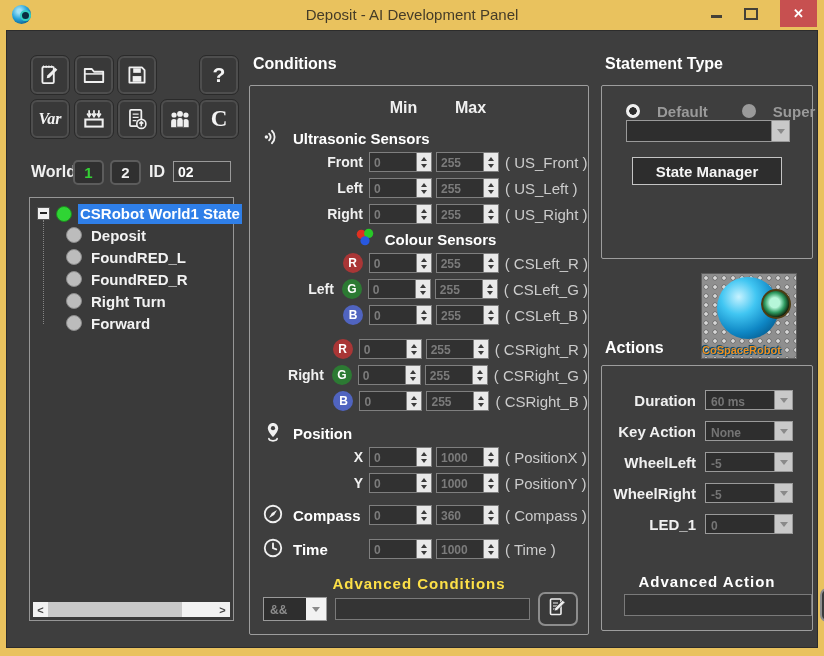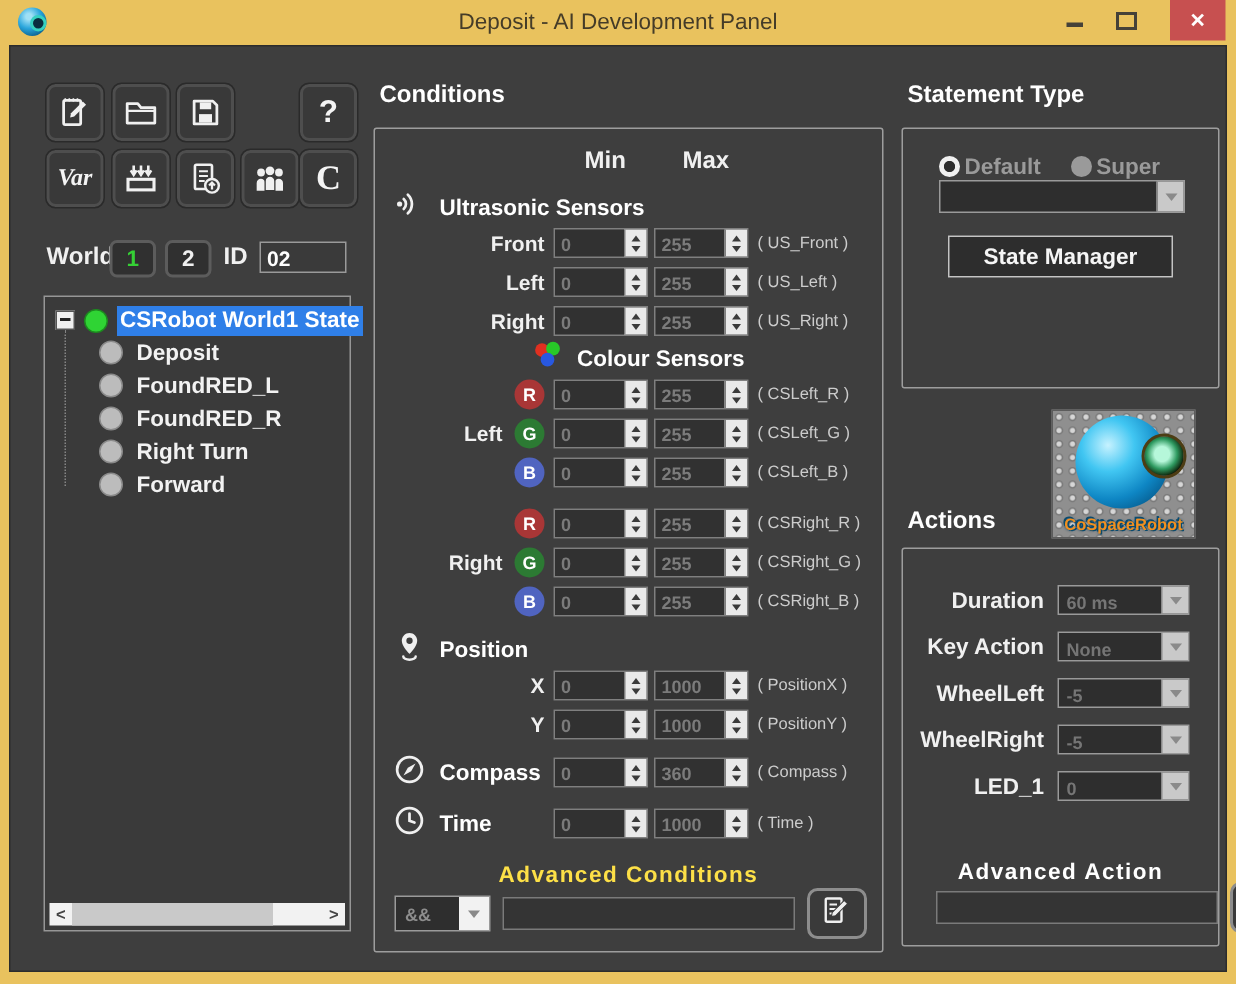--- a/index.html
+++ b/index.html
@@ -79,35 +79,35 @@
      font-size:15px;font-weight:bold;color:#fff;}
   .spin{display:flex;width:63px;height:20px;background:#313131;border:1px solid #7f7f7f;
      box-sizing:border-box;align-items:stretch;flex:0 0 auto;}
   .spin.max{margin-left:4px;}
   .sv{flex:1;color:#7b7b7b;font-size:12px;font-weight:bold;padding:3px 0 0 4px;overflow:hidden;}
   .sb{width:14px;background:#e9e9e9;border-left:1px solid #7f7f7f;display:flex;flex-direction:column;
      align-items:center;justify-content:center;gap:3px;cursor:pointer;}
   .sb i{display:block;width:0;height:0;border-left:3px solid transparent;border-right:3px solid transparent;}
   .sb i.u{border-bottom:4px solid #3a3a3a;}
   .sb i.d{border-top:4px solid #3a3a3a;}
-  .vlabel{margin-left:6px;font-size:11px;color:#cccccc;white-space:nowrap;}
+  .vlabel{margin-left:6px;font-size:15px;color:#cccccc;white-space:nowrap;}
   .adv-title{position:absolute;left:0;right:0;bottom:42px;text-align:center;font-size:15px;
      font-weight:bold;color:#fde047;letter-spacing:1px;}
   .adv-row{position:absolute;left:13px;right:10px;bottom:8px;display:flex;align-items:center;gap:8px;}
   .op-dd{display:flex;width:64px;height:24px;border:1px solid #9a9a9a;box-sizing:border-box;cursor:pointer;}
   .op-val{flex:1;background:#2e2e2e;color:#8d8d8d;font-size:12px;font-weight:bold;padding:5px 0 0 6px;}
   .op-btn{width:20px;background:#f2f2f2;display:flex;align-items:center;justify-content:center;}
   .chev{width:0;height:0;border-left:4px solid transparent;border-right:4px solid transparent;
      border-top:5px solid #8a8a8a;}
   .adv-input{flex:1;height:22px;background:#343434;border:1px solid #7a7a7a;color:#ddd;
      font-family:"Liberation Sans",sans-serif;font-size:13px;padding:0 5px;box-sizing:border-box;}
   .edit-btn{width:40px;height:34px;background:#3a3a3a;border:2px solid #8d8d8d;border-radius:7px;
      display:flex;align-items:center;justify-content:center;box-sizing:border-box;flex:0 0 auto;cursor:pointer;}
   
-  .radio-row{display:flex;align-items:center;gap:3px;margin-left:24px;height:18px;text-align:center;}
+  .radio-row{display:flex;align-items:center;gap:17px;margin-left:24px;height:18px;text-align:center;}
   .radio{width:14px;height:14px;border-radius:50%;flex:0 0 auto;cursor:pointer;}
   .radio.sel{background:radial-gradient(circle,#2d2d2d 0 3.5px,#f0f0f0 4px);}
   .radio.unsel{background:#9a9a9a;}
   .radio-label{font-size:15px;font-weight:600;color:#9a9a9a;}
   .exit-label{margin:13px 0 5px 24px;font-size:15px;font-weight:600;color:#ececec;}
   .dd{display:flex;height:22px;background:#2e2e2e;border:1px solid #9a9a9a;box-sizing:border-box;cursor:pointer;}
   .exit-dd{margin-left:24px;width:164px;}
   .dd-val{flex:1;color:#757575;font-size:12px;font-weight:bold;padding:4px 0 0 5px;overflow:hidden;}
   .dd-btn{width:17px;background:#c9c9c9;border-left:1px solid #8a8a8a;display:flex;align-items:center;
      justify-content:center;}
@@ -116,21 +116,21 @@
      font-size:15px;font-weight:bold;cursor:pointer;}
   
   .logo{position:absolute;left:694px;top:242px;width:96px;height:86px;background-color:#8f8f8f;
      background-image:radial-gradient(circle at 4px 4px,#d6d6d6 1.4px,#6e6e6e 2.2px,#8f8f8f 3px);
      background-size:9px 9px;border:1px solid #5c5c5c;box-sizing:border-box;}
   .logo-sphere{position:absolute;left:15px;top:3px;width:62px;height:62px;border-radius:50%;
      background:radial-gradient(circle at 35% 32%,#c6f2ff 0%,#41c6f2 30%,#0e86c4 62%,#065a8c 85%,#043f66 100%);}
   .logo-eye{position:absolute;right:5px;top:15px;width:30px;height:30px;border-radius:50%;
      background:radial-gradient(circle at 45% 45%,#b6f7da 0 5px,#2e9a60 10px,#133618 14px,#0a0a0a 15px);
      border:2px solid #4d3d14;box-sizing:border-box;}
-  .logo-text{position:absolute;left:0;right:0;bottom:2px;text-align:center;font-size:11px;font-weight:bold;
+  .logo-text{position:absolute;left:0;right:0;bottom:2px;font-size:11px;font-weight:bold;
      color:#f09020;text-shadow:1px 1px 0 #0a4a6e,-1px -1px 0 #0a4a6e,0 0 2px #073a5a;margin-top:22px;}
   
   .act-body{padding-top:24px;}
   .act-row{display:flex;align-items:center;height:20px;margin-bottom:11px;}
   .act-label{width:103px;text-align:right;padding-right:9px;font-size:15px;font-weight:600;color:#f0f0f0;
      box-sizing:border-box;}
   .act-dd{width:88px;height:20px;}
   .act-adv-title{position:absolute;left:0;right:0;bottom:40px;text-align:center;font-size:15px;
      font-weight:bold;color:#fff;letter-spacing:1px;}
   .act-adv-row{position:absolute;left:22px;right:12px;bottom:8px;display:flex;align-items:center;gap:8px;}

